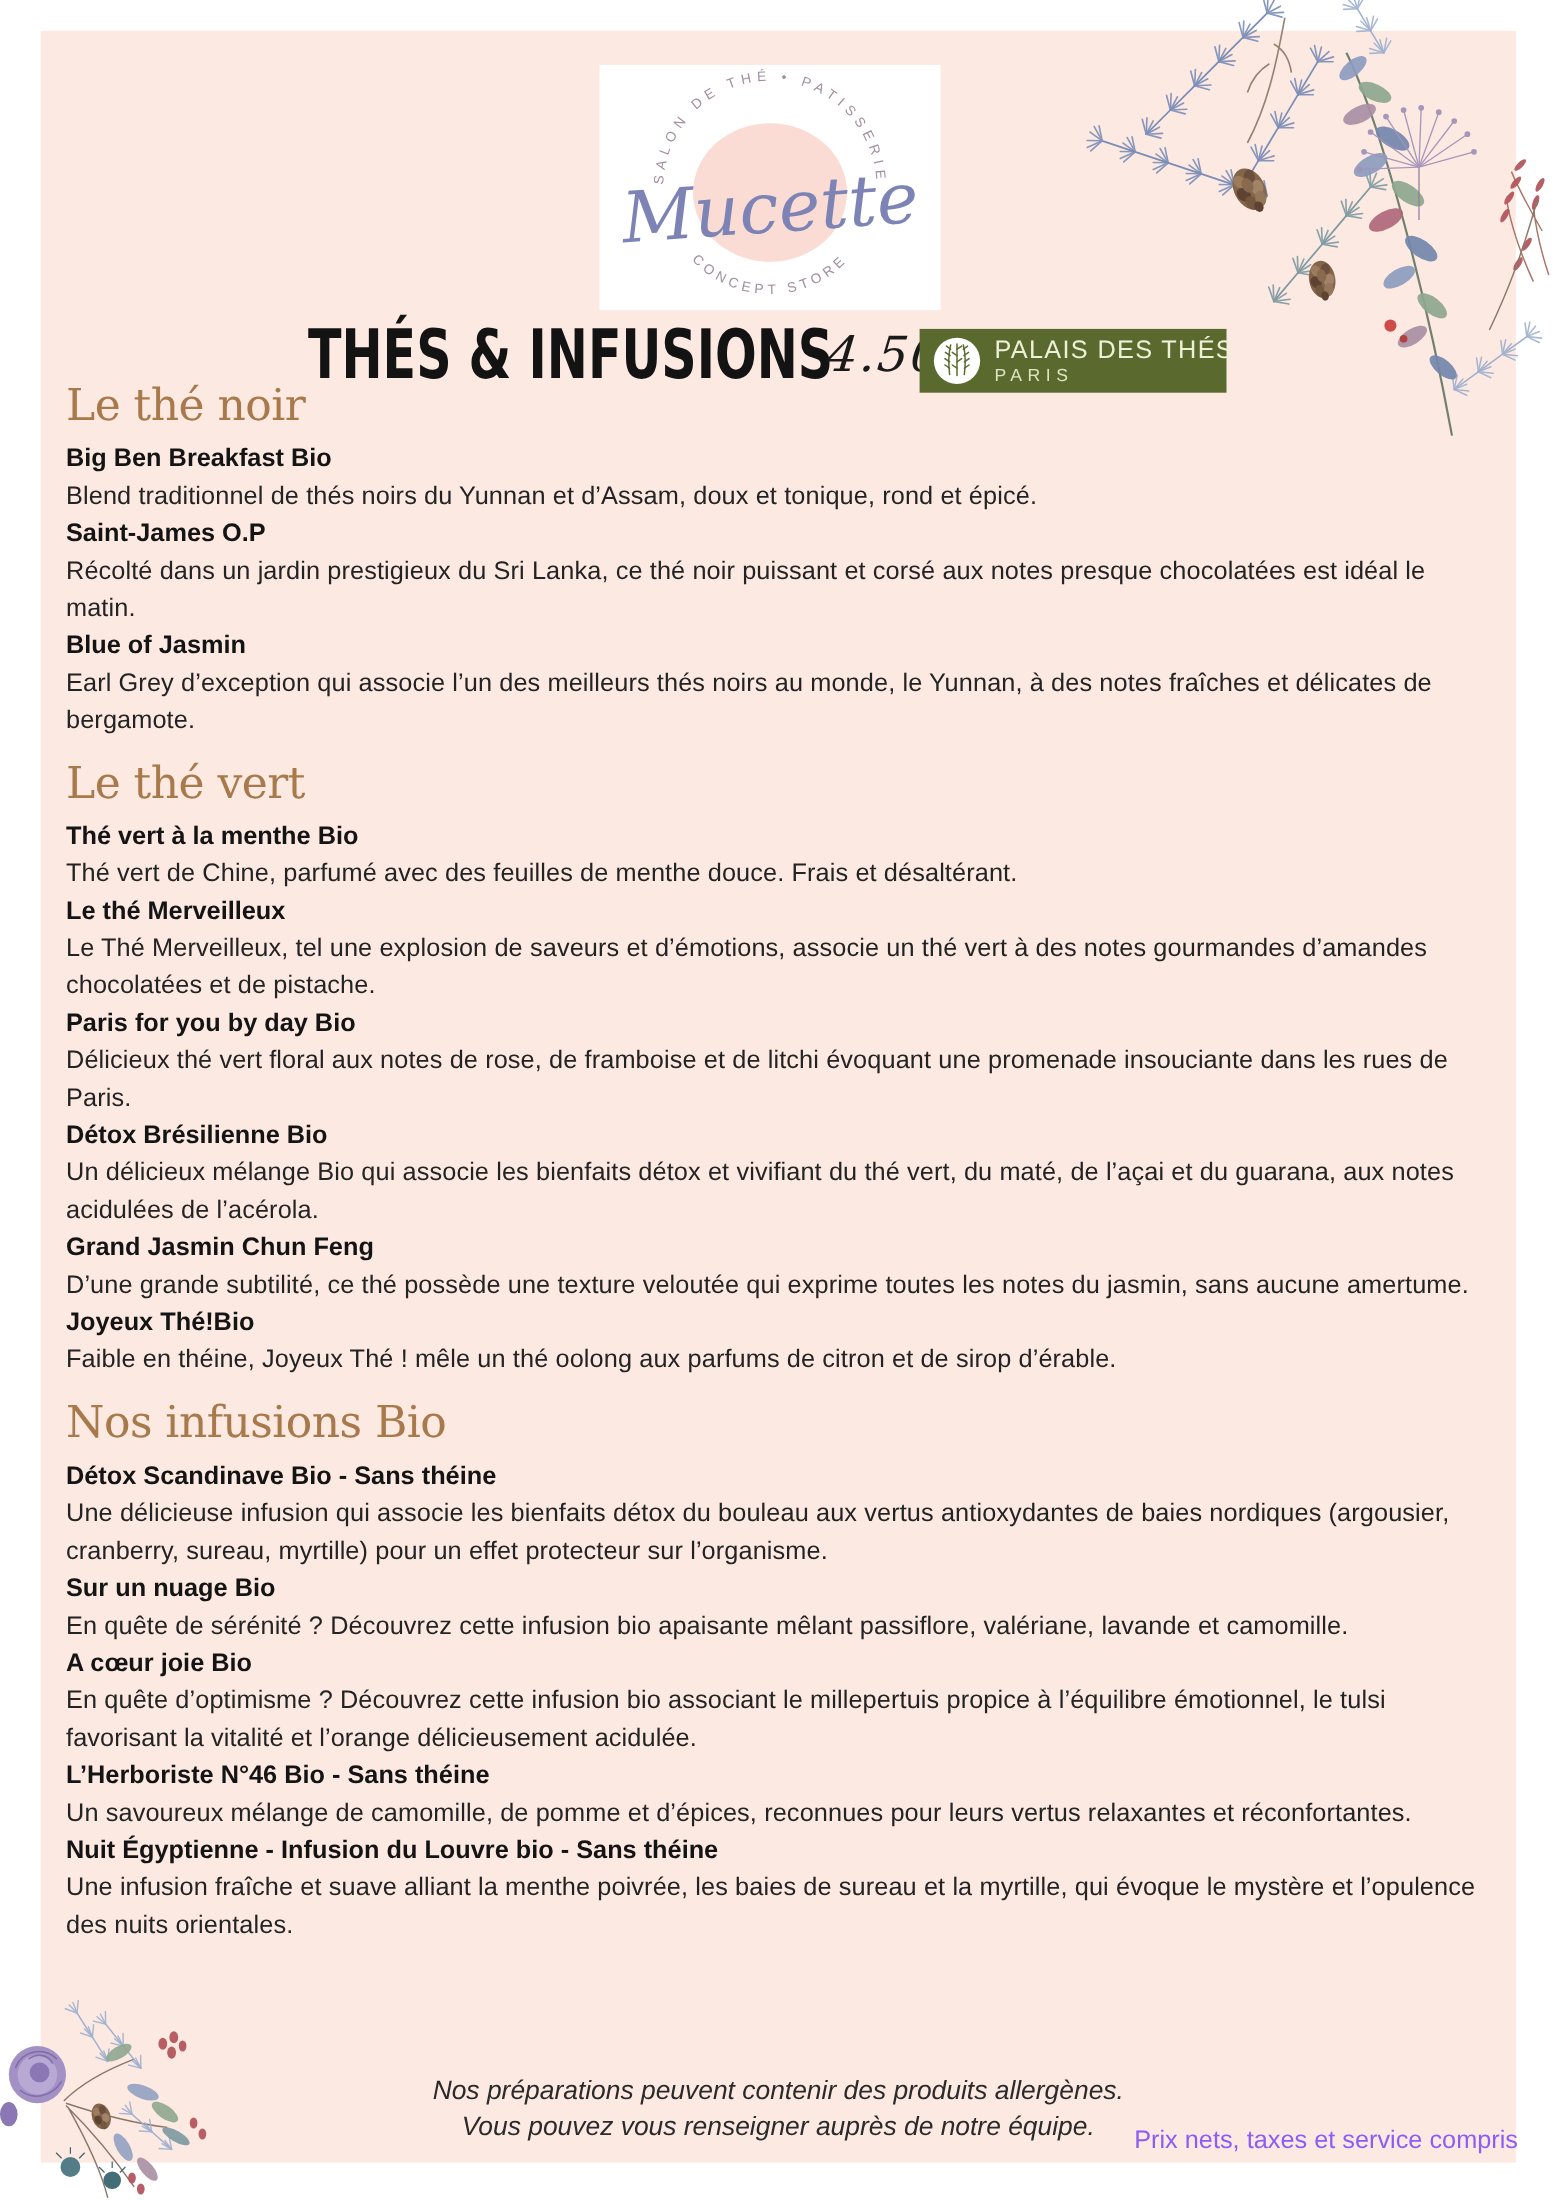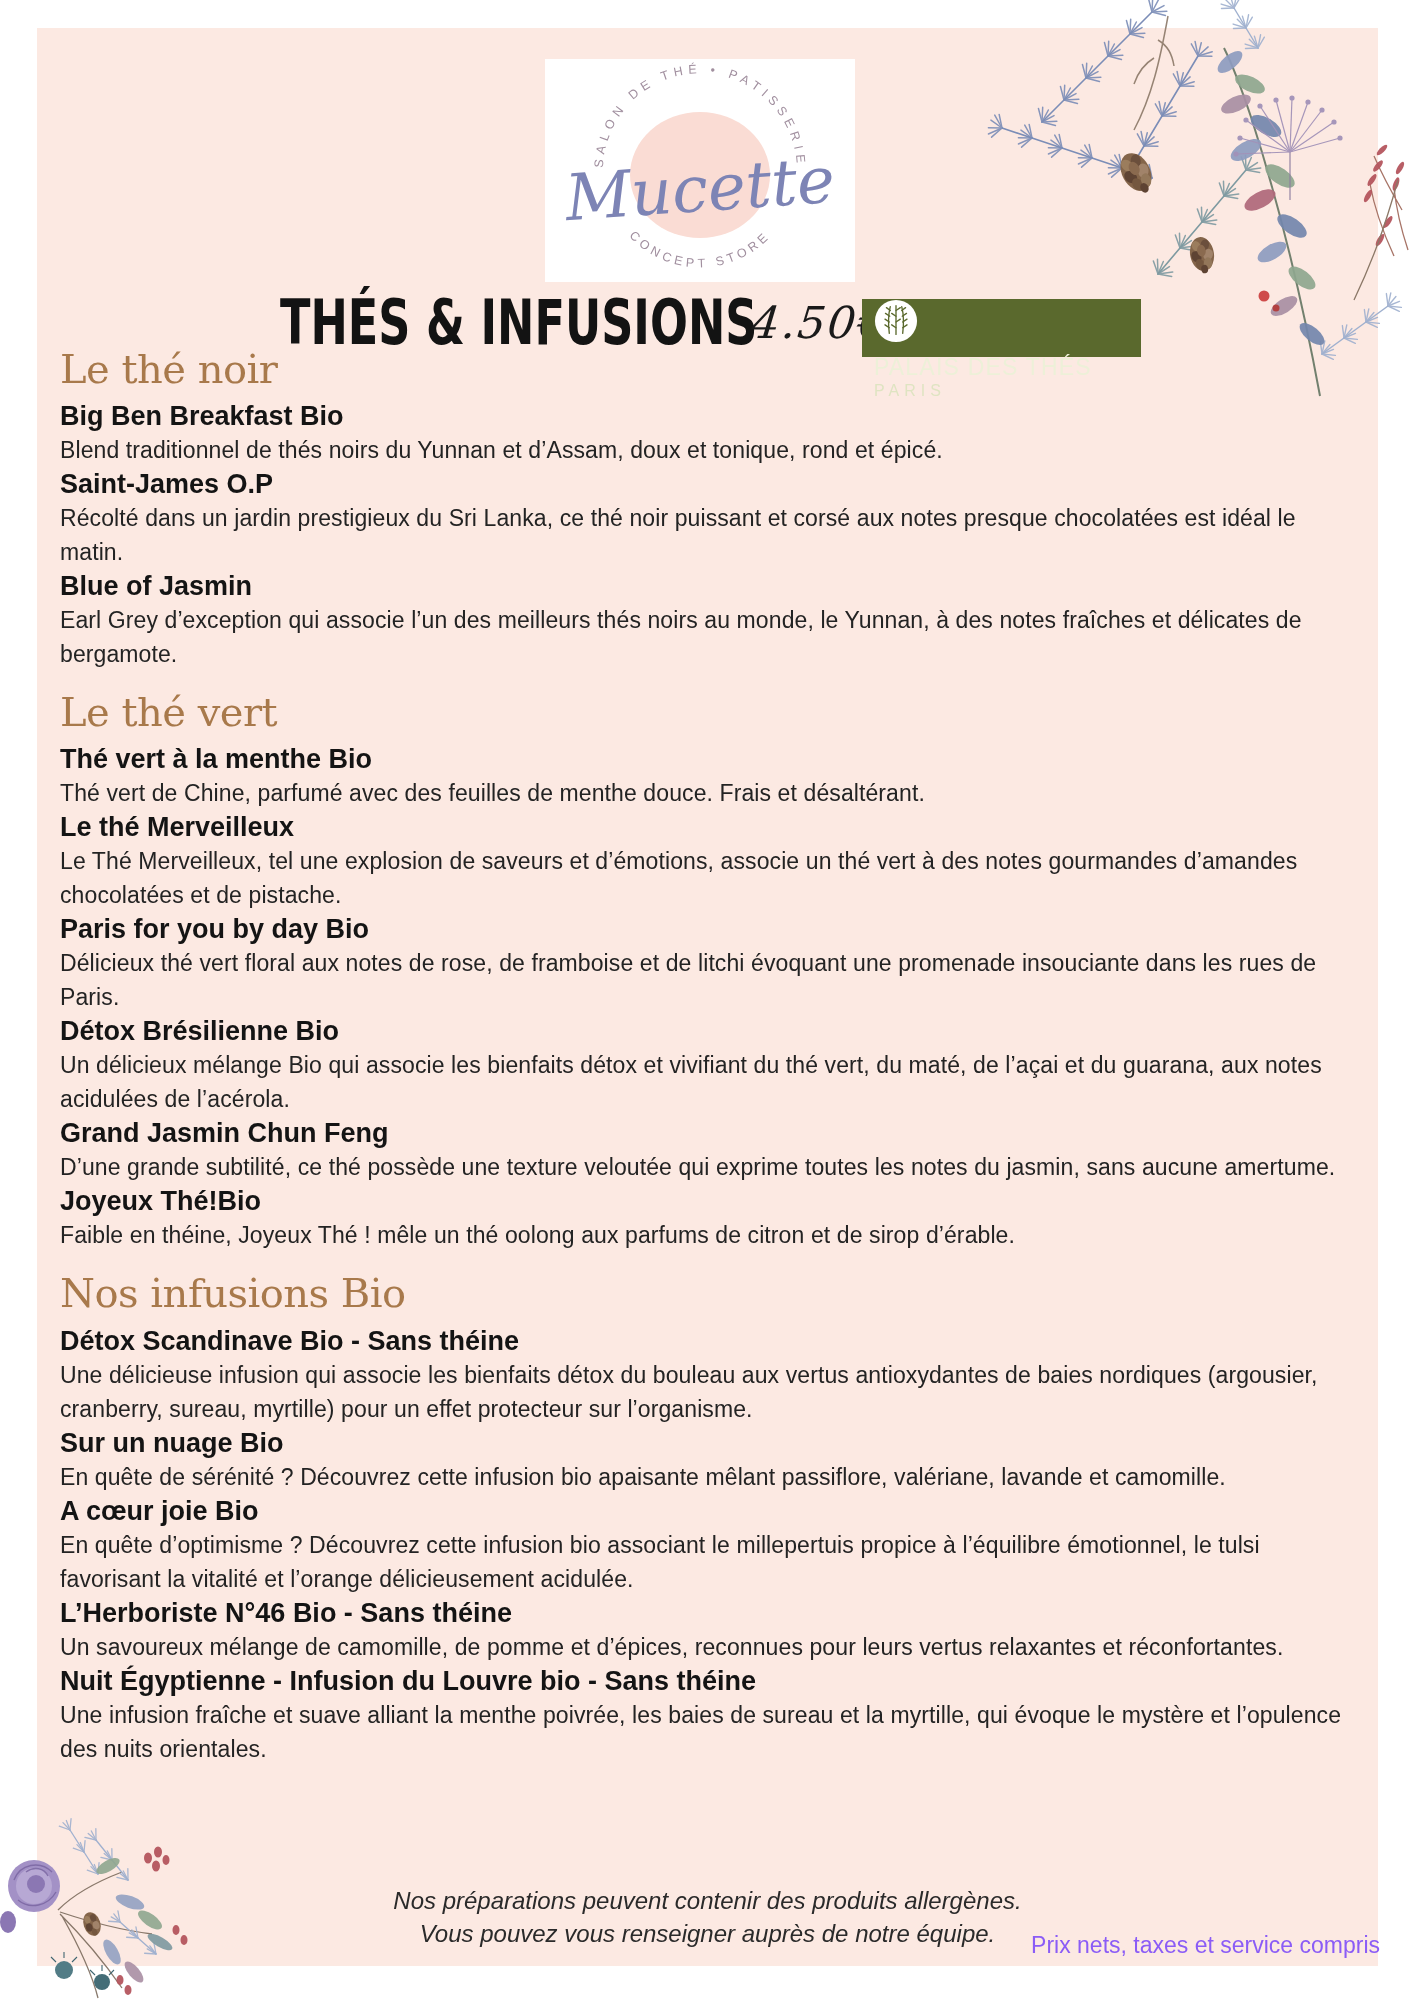--- a/index.html
+++ b/index.html
@@ -27,38 +27,38 @@
     font-size:62px; line-height:1; color:#131313; white-space:nowrap;
     transform:scaleX(0.72); transform-origin:left top; letter-spacing:0;
   }
   .price {
     position:absolute; left:752px; top:297px;
     font-family:"DejaVu Serif", serif; font-style:italic;
     font-size:44px; letter-spacing:2px; color:#1a1a1a; transform:skewX(-6deg);
     white-space:nowrap;
   }
   .badge {
-    position:absolute; left:862px; top:299px; width:279px; height:58px;
-    background:#5a692d; display:flex; align-items:flex-start; gap:12px;
-    padding:0 12px; box-sizing:border-box;flex-direction:column;
+    position:absolute; left:836px; top:299px; width:279px; height:58px;
+    background:#5a692d; display:flex; align-items:center; gap:12px;
+    padding:0 12px; box-sizing:border-box;
   }
   .emblem { width:44px; height:44px; flex:0 0 auto; }
   .badge-name {
     font-size:23px; letter-spacing:1.2px; color:#edf0d8; line-height:1.05;
     white-space:nowrap; font-weight:400;
   }
   .badge-city { font-size:16px; letter-spacing:5px; color:#dfe4c2; margin-top:3px; }
 
   .menu { position:absolute; left:60px; top:348px; width:1298px; }
   .sec {
     margin:0 0 8px 0; font-family:"DejaVu Serif", serif; font-weight:400;
     font-size:40px; line-height:1.08; color:#a8794b; letter-spacing:-0.5px;
   }
   .menu section + section { margin-top:20px; }
-  .item-name { font-weight:700; font-size:27px; line-height:34px; color:#141414; }
+  .item-name { font-weight:700; font-size:23px; line-height:34px; color:#141414; }
   .item-desc { font-size:23px; line-height:34px; color:#232323; letter-spacing:0.1px; }
 
   .notes {
     position:absolute; left:37px; top:1884px; width:1341px; text-align:center;
     font-style:italic; font-size:24px; line-height:33px; color:#2a2a2a;
   }
   .tax { position:absolute; right:34px; top:1932px; font-size:23px; color:#8b5cf6; }
 </style>
 </head>
 <body>

